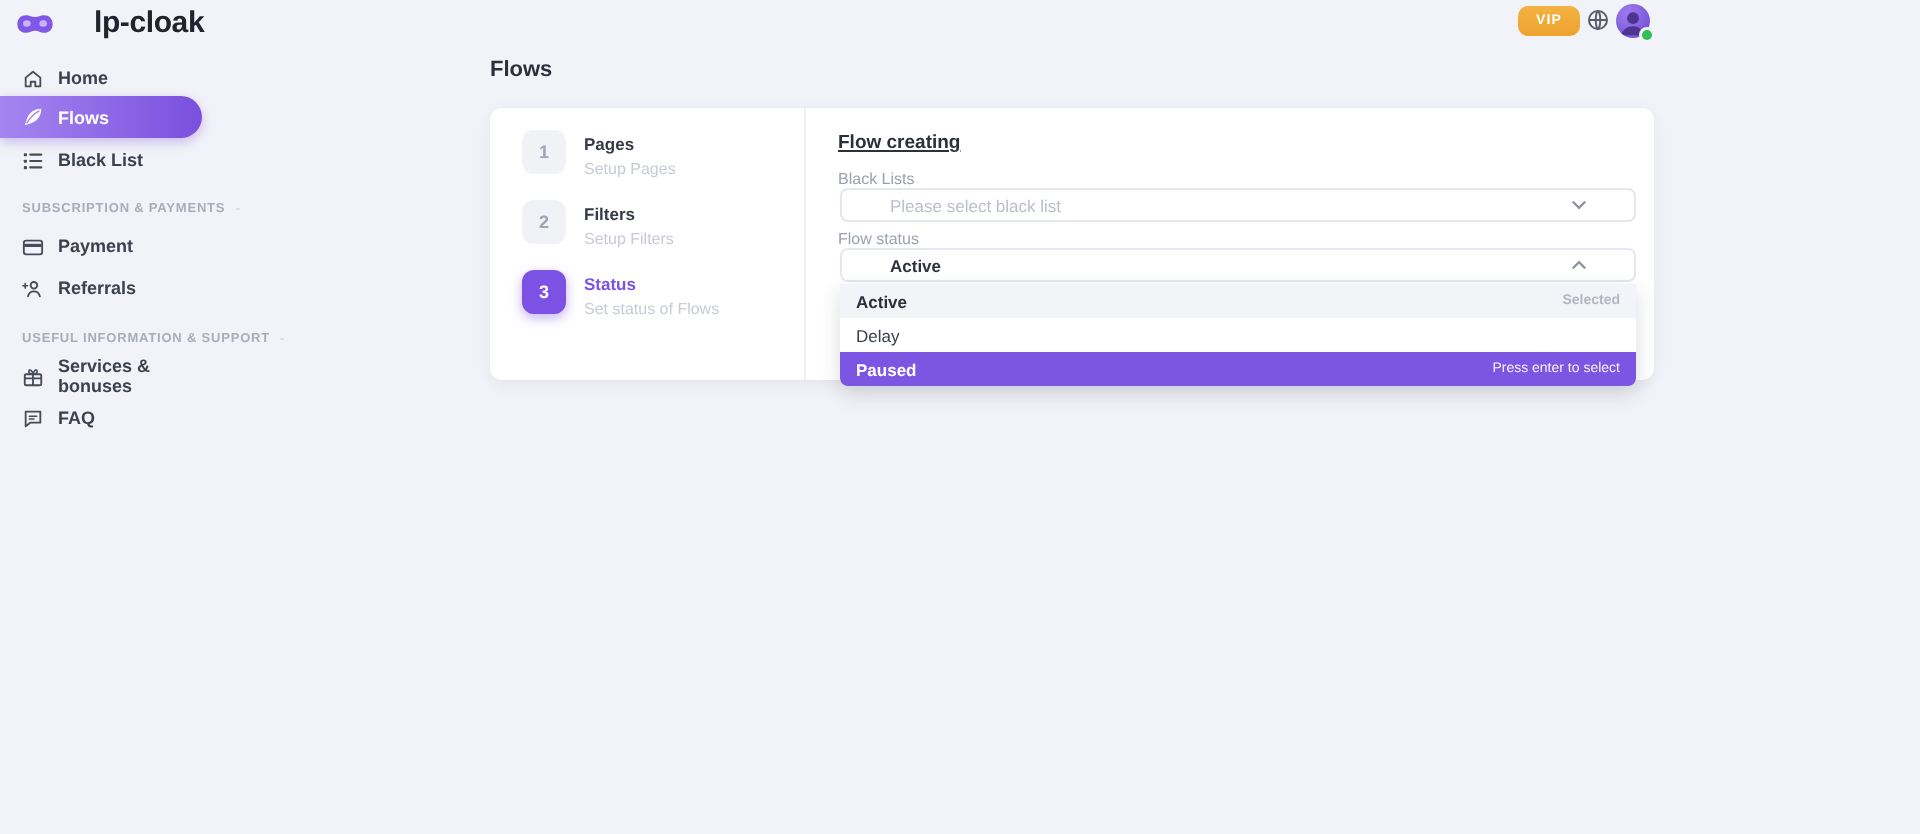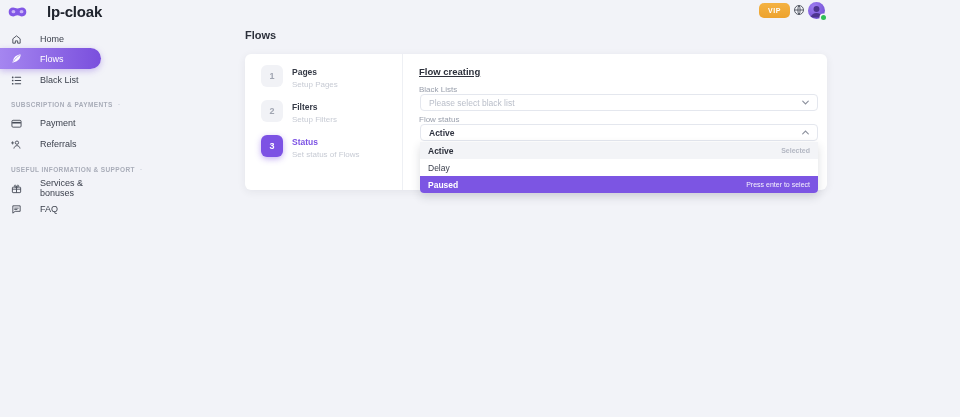--- a/index.html
+++ b/index.html
@@ -17,22 +17,22 @@
   .globe{position:absolute;left:793px;top:4px;width:12px;height:12px;color:#585d68;cursor:pointer;}
   .globe svg{width:12px;height:12px;display:block;}
   .avatar{position:absolute;left:808px;top:2px;width:17px;height:17px;border-radius:50%;cursor:pointer;
     background:radial-gradient(circle at 35% 28%,#9d7cf0,#6b48cf);overflow:visible;}
   .avatar-img{width:17px;height:17px;border-radius:50%;overflow:hidden;display:block;}
   .avatar .dot{position:absolute;right:-1px;bottom:-1px;width:5px;height:5px;border-radius:50%;
     background:#2fbf55;box-shadow:0 0 0 1.5px #f2f3f8;}
 
   
   .nav-item{position:absolute;left:0;width:110px;height:20px;box-sizing:border-box;
-    display:flex;align-items:center;gap:18px;padding-left:11px;cursor:pointer;
-    font-size:9px;font-weight:400;color:#3c414d;}
+    display:flex;align-items:center;gap:7px;padding-left:11px;cursor:pointer;
+    font-size:9px;font-weight:700;color:#3c414d;}
   .nav-item .nicon{width:11px;height:11px;color:#474c58;flex:0 0 auto;}
   .nav-item .nicon svg{width:11px;height:11px;display:block;}
   .nav-item.active{width:101px;height:21px;color:#fff;
     background:linear-gradient(90deg,#a586f0,#7a4fdd);
     border-radius:0 999px 999px 0;box-shadow:0 2px 6px rgba(122,79,221,.35);}
   .nav-item.active .nicon{color:#fff;}
   .section-title{position:absolute;left:11px;width:97px;display:flex;align-items:center;
     font-size:6.5px;font-weight:700;color:#a9adb9;letter-spacing:.4px;white-space:nowrap;}
   .section-title::after{content:"";flex:1;border-top:1px solid #dde0e8;margin-left:5px;min-width:2px;}
 
@@ -47,21 +47,21 @@
     font-size:9px;font-weight:600;display:flex;align-items:center;justify-content:center;flex:0 0 auto;}
   .step-title{font-size:8.5px;font-weight:700;color:#363b47;margin-top:2px;}
   .step-sub{font-size:8px;color:#c7cbd4;margin-top:3px;}
   .step.active .step-num{background:#7c52e4;color:#fff;box-shadow:0 2px 6px rgba(124,82,228,.45);}
   .step.active .step-title{color:#7c52e4;}
 
   .form-title{position:absolute;left:174px;top:12px;font-size:9.5px;font-weight:700;color:#2c303b;text-decoration:underline;}
   .field-label{position:absolute;left:174px;font-size:8px;color:#9aa0ad;}
   .select{position:absolute;left:175px;width:398px;height:17px;box-sizing:border-box;cursor:pointer;
     border:1px solid #e4e7ee;border-radius:4px;background:#fff;display:flex;align-items:center;
-    padding:0 8px;font-size:8.5px;gap:21px;}
+    padding:0 24px;font-size:8.5px;gap:21px;}
   .select .placeholder{color:#b9bec9;}
   .select .value{color:#2f3340;font-weight:600;}
   .select .chev{margin-left:auto;width:7px;height:5px;color:#8c919d;flex:0 0 auto;}
   .select .chev svg{width:7px;height:5px;display:block;}
 
   .listbox{position:absolute;left:175px;top:88px;width:398px;background:#fff;z-index:5;
     border-radius:0 0 4px 4px;box-shadow:0 4px 10px rgba(40,44,60,.16);overflow:hidden;}
   .option{height:17px;display:flex;align-items:center;padding:0 8px;font-size:8.5px;cursor:pointer;}
   .option .hint{margin-left:auto;font-size:7px;}
   .option.selected{background:#f3f4f7;color:#2c303b;font-weight:700;}

